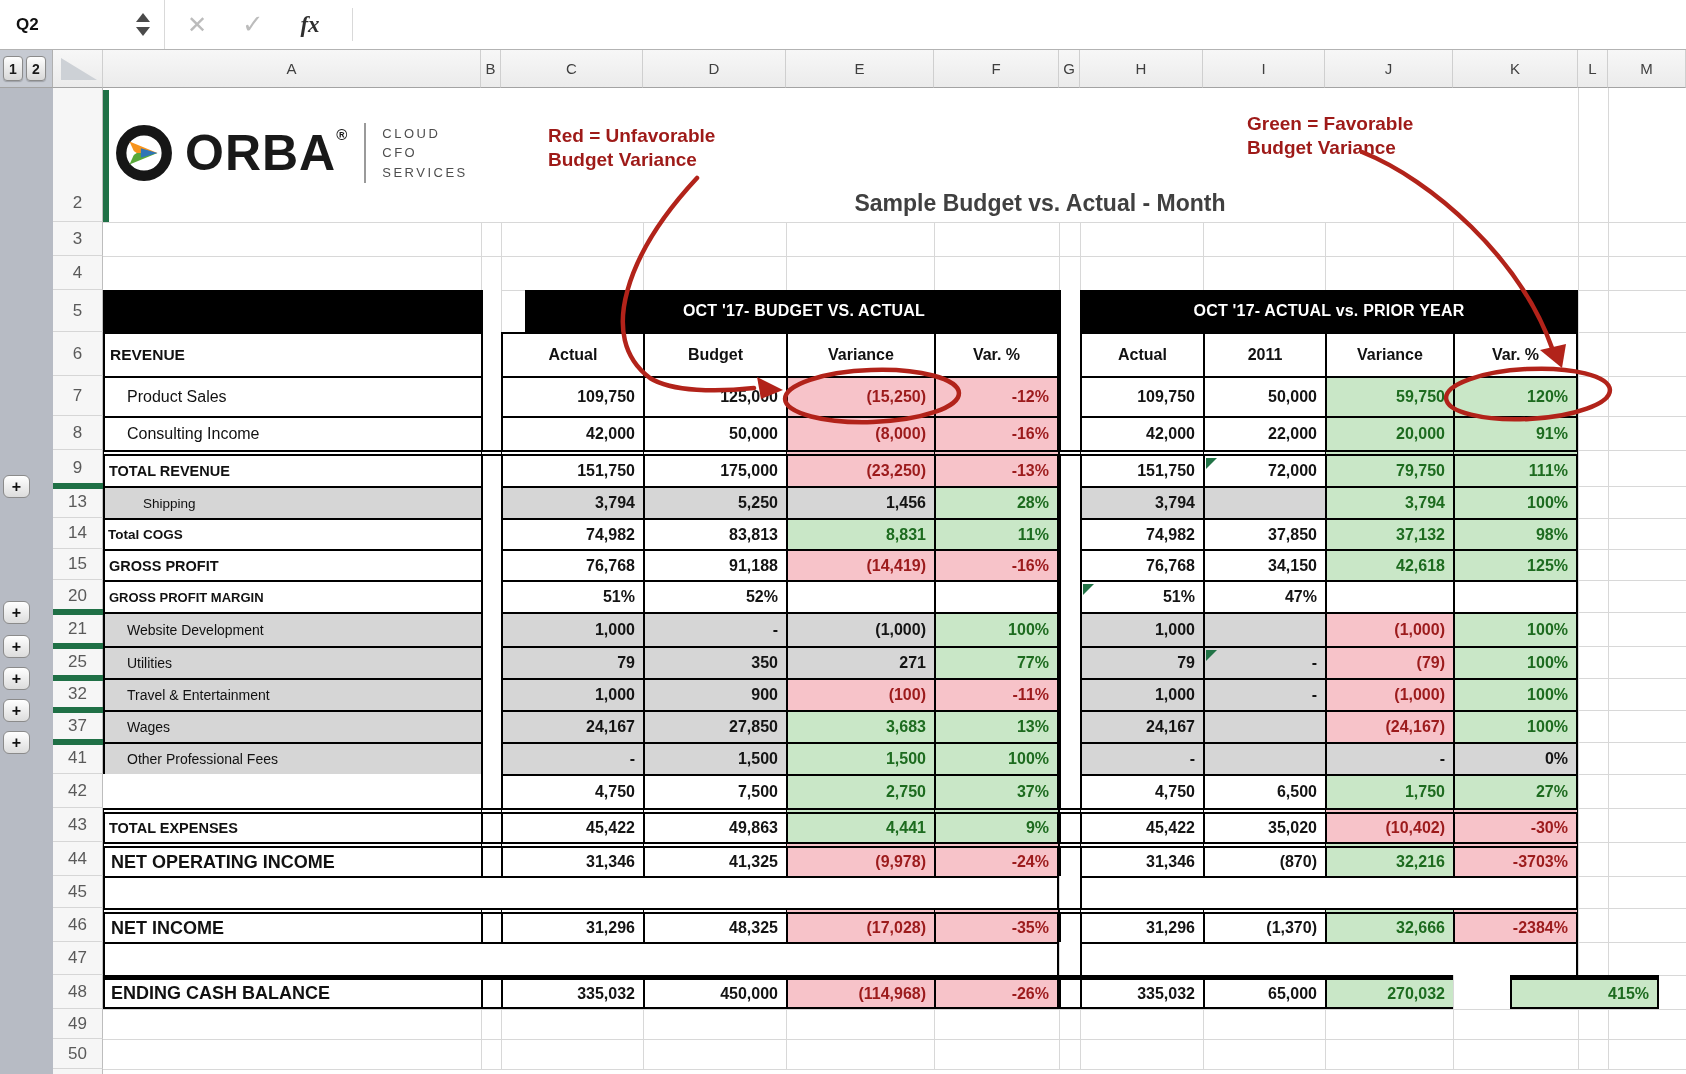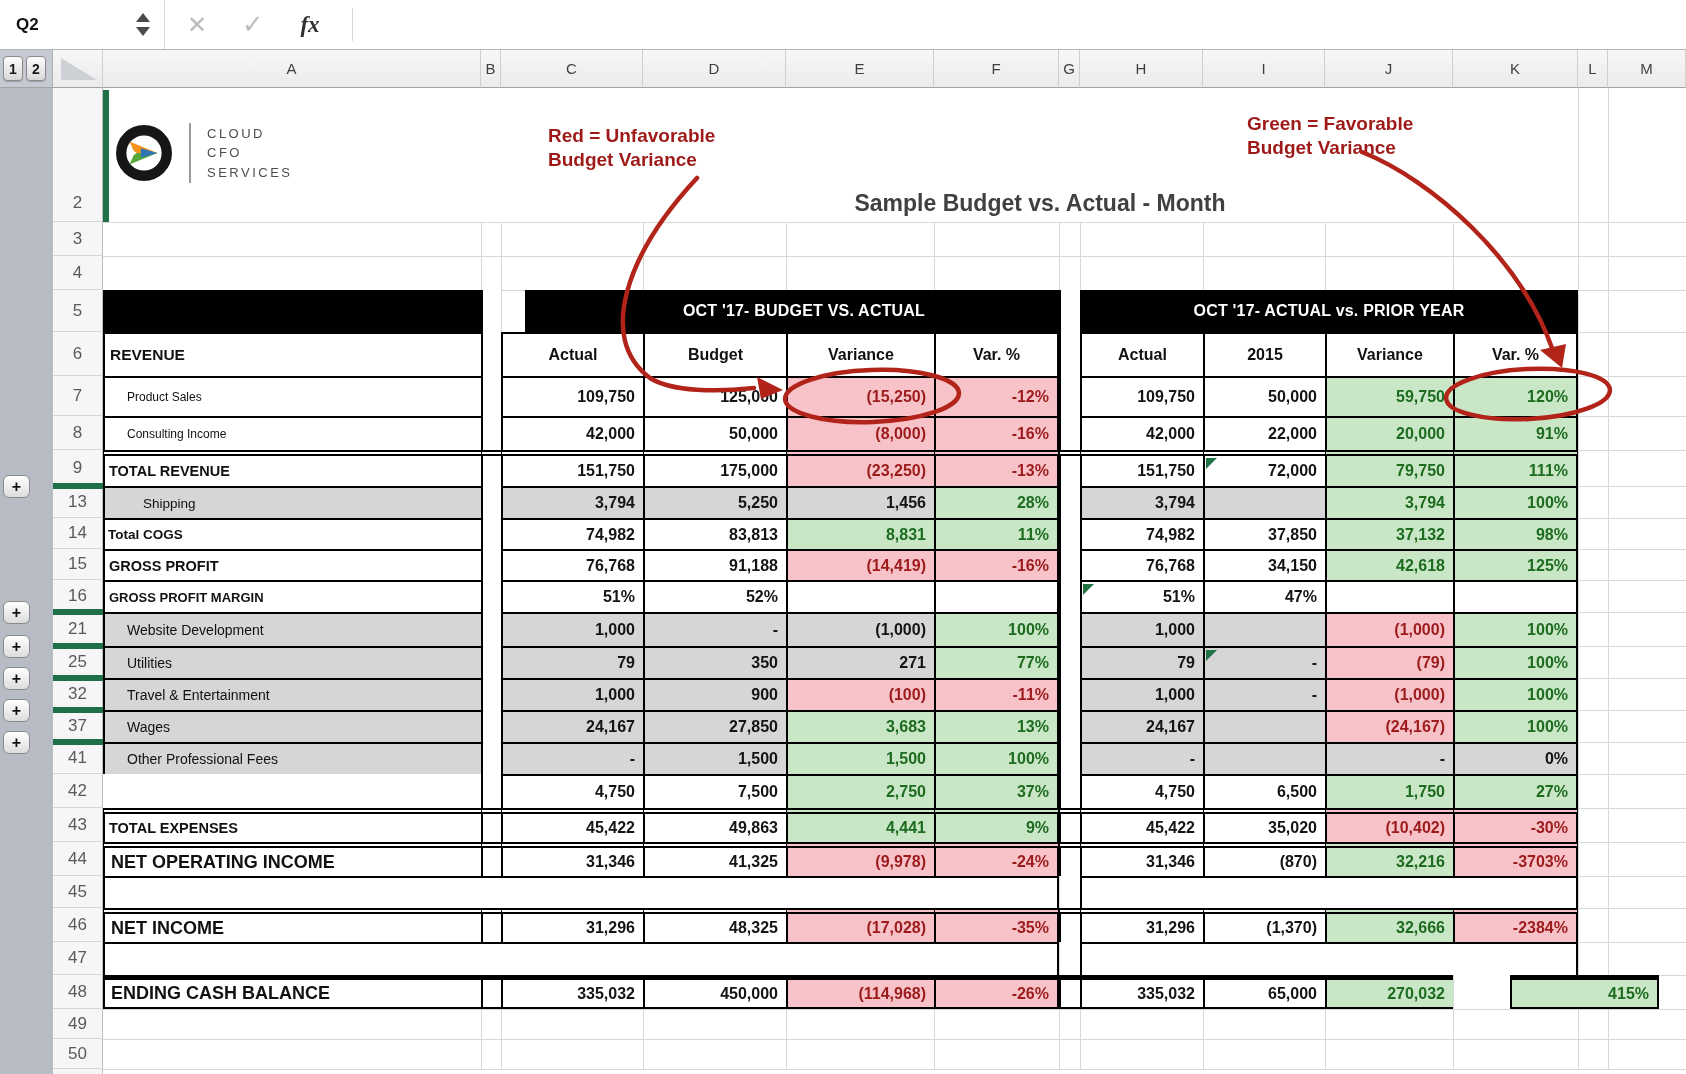--- a/index.html
+++ b/index.html
@@ -60,21 +60,21 @@
   .br{border-right:2px solid #000;}
   .num{justify-content:flex-end;padding-right:8px;font-size:16px;font-weight:600;color:#141414;}
   .bg-p{background:#f7c3c9;} .bg-g{background:#c9e7c7;} .bg-gy{background:#d6d6d6;}
   .fg-r{color:#9c1b1c;} .fg-gn{color:#1d6b1f;}
   .bt-n{border-top:2px solid #000;} .bt-d{border-top:6px double #000;} .bt-t{border-top:5px solid #000;}
   .bb{border-bottom:2px solid #000;}
   .banner{background:#000;color:#fff;justify-content:center;font-weight:700;font-size:16px;letter-spacing:.2px;}
   .hdr6{justify-content:center;font-size:16px;font-weight:600;color:#111;}
   .label{justify-content:flex-start;color:#111;}
   .st-revhdr{font-size:15.5px;font-weight:700;padding-left:5px;}
-  .st-item{font-size:12px;padding-left:22px;}
+  .st-item{font-size:16px;padding-left:22px;}
   .st-detail{font-size:13.5px;padding-left:38px;}
   .st-detail2{font-size:14px;padding-left:22px;}
   .st-section{font-size:14.5px;font-weight:700;padding-left:4px;}
   .st-section_sm{font-size:13px;font-weight:700;padding-left:4px;}
   .st-subtotal{font-size:13.5px;font-weight:600;padding-left:3px;}
   .st-big{font-size:18px;font-weight:700;padding-left:6px;}
   .corner-tri{position:absolute;width:0;height:0;border-top:11px solid #217346;
               border-right:11px solid transparent;z-index:5;}
 
   
@@ -184,21 +184,21 @@
       <div class="spacer" style="left: 1059px; top: 290px; width: 21px; height: 42px; position: absolute;"></div>
       <div class="cell banner br" style="left: 1080px; top: 290px; width: 498px; height: 42px; position: absolute;">OCT '17- ACTUAL vs. PRIOR YEAR</div>
       <div class="cell label st-revhdr bt-n" style="left: 103px; top: 332px; width: 378px; height: 44px; position: absolute;">REVENUE</div>
       <div class="spacer" style="left: 481px; top: 332px; width: 20px; height: 44px; position: absolute;"></div>
       <div class="cell hdr6 bt-n" style="left: 501px; top: 332px; width: 142px; height: 44px; position: absolute;">Actual</div>
       <div class="cell hdr6 bt-n" style="left: 643px; top: 332px; width: 143px; height: 44px; position: absolute;">Budget</div>
       <div class="cell hdr6 bt-n" style="left: 786px; top: 332px; width: 148px; height: 44px; position: absolute;">Variance</div>
       <div class="cell hdr6 bt-n br" style="left: 934px; top: 332px; width: 125px; height: 44px; position: absolute;">Var. %</div>
       <div class="spacer" style="left: 1059px; top: 332px; width: 21px; height: 44px; position: absolute;"></div>
       <div class="cell hdr6 bt-n" style="left: 1080px; top: 332px; width: 123px; height: 44px; position: absolute;">Actual</div>
-      <div class="cell hdr6 bt-n" style="left: 1203px; top: 332px; width: 122px; height: 44px; position: absolute;">2015</div>
+      <div class="cell hdr6 bt-n" style="left: 1203px; top: 332px; width: 122px; height: 44px; position: absolute;">2011</div>
       <div class="cell hdr6 bt-n" style="left: 1325px; top: 332px; width: 128px; height: 44px; position: absolute;">Variance</div>
       <div class="cell hdr6 bt-n br" style="left: 1453px; top: 332px; width: 125px; height: 44px; position: absolute;">Var. %</div>
       <div class="cell label st-item bt-n" style="left: 103px; top: 376px; width: 378px; height: 40px; position: absolute;">Product Sales</div>
       <div class="spacer" style="left: 481px; top: 376px; width: 20px; height: 40px; position: absolute;"></div>
       <div class="cell num bt-n bg-w fg-k" style="left: 501px; top: 376px; width: 142px; height: 40px; position: absolute;">109,750</div>
       <div class="cell num bt-n bg-w fg-k" style="left: 643px; top: 376px; width: 143px; height: 40px; position: absolute;">125,000</div>
       <div class="cell num bt-n bg-p fg-r" style="left: 786px; top: 376px; width: 148px; height: 40px; position: absolute;">(15,250)</div>
       <div class="cell num bt-n bg-p fg-r br" style="left: 934px; top: 376px; width: 125px; height: 40px; position: absolute;">-12%</div>
       <div class="spacer" style="left: 1059px; top: 376px; width: 21px; height: 40px; position: absolute;"></div>
       <div class="cell num bt-n bg-w fg-k" style="left: 1080px; top: 376px; width: 123px; height: 40px; position: absolute;">109,750</div>
@@ -392,21 +392,21 @@
       <div class="rowhead" style="left: 53px; top: 222px; width: 50px; height: 34px; position: absolute;">3</div>
       <div class="rowhead" style="left: 53px; top: 256px; width: 50px; height: 34px; position: absolute;">4</div>
       <div class="rowhead" style="left: 53px; top: 290px; width: 50px; height: 42px; position: absolute;">5</div>
       <div class="rowhead" style="left: 53px; top: 332px; width: 50px; height: 44px; position: absolute;">6</div>
       <div class="rowhead" style="left: 53px; top: 376px; width: 50px; height: 40px; position: absolute;">7</div>
       <div class="rowhead" style="left: 53px; top: 416px; width: 50px; height: 34px; position: absolute;">8</div>
       <div class="rowhead" style="left: 53px; top: 450px; width: 50px; height: 36px; position: absolute;">9</div>
       <div class="rowhead" style="left: 53px; top: 486px; width: 50px; height: 32px; position: absolute;">13</div>
       <div class="rowhead" style="left: 53px; top: 518px; width: 50px; height: 31px; position: absolute;">14</div>
       <div class="rowhead" style="left: 53px; top: 549px; width: 50px; height: 31px; position: absolute;">15</div>
-      <div class="rowhead" style="left: 53px; top: 580px; width: 50px; height: 32px; position: absolute;">16</div>
+      <div class="rowhead" style="left: 53px; top: 580px; width: 50px; height: 32px; position: absolute;">20</div>
       <div class="rowhead" style="left: 53px; top: 612px; width: 50px; height: 34px; position: absolute;">21</div>
       <div class="rowhead" style="left: 53px; top: 646px; width: 50px; height: 32px; position: absolute;">25</div>
       <div class="rowhead" style="left: 53px; top: 678px; width: 50px; height: 32px; position: absolute;">32</div>
       <div class="rowhead" style="left: 53px; top: 710px; width: 50px; height: 32px; position: absolute;">37</div>
       <div class="rowhead" style="left: 53px; top: 742px; width: 50px; height: 32px; position: absolute;">41</div>
       <div class="rowhead" style="left: 53px; top: 774px; width: 50px; height: 34px; position: absolute;">42</div>
       <div class="rowhead" style="left: 53px; top: 808px; width: 50px; height: 34px; position: absolute;">43</div>
       <div class="rowhead" style="left: 53px; top: 842px; width: 50px; height: 34px; position: absolute;">44</div>
       <div class="rowhead" style="left: 53px; top: 876px; width: 50px; height: 32px; position: absolute;">45</div>
       <div class="rowhead" style="left: 53px; top: 908px; width: 50px; height: 34px; position: absolute;">46</div>
@@ -430,20 +430,24 @@
 
   <div id="green-strip"></div>
   <div id="logo">
     <svg width="58" height="58" viewBox="0 0 56 56">
       <circle cx="28" cy="28" r="22" fill="#fff" stroke="#161616" stroke-width="10"></circle>
       <polygon points="14,17 41,28 19,28" fill="#f7941d"></polygon>
       <polygon points="14,39 41,28 19,28" fill="#58a839"></polygon>
       <polygon points="25,23.5 41,28 25,32.5" fill="#2e75b6"></polygon>
       <polygon points="14,23.5 21,28 14,32.5" fill="#fff"></polygon>
     </svg>
+    <div id="logo-brand">
+      <span>ORBA</span>
+      <span id="logo-reg">®</span>
+    </div>
     <div id="logo-divider"></div>
     <div id="logo-tagline">
       <span>CLOUD</span>
       <span>CFO</span>
       <span>SERVICES</span>
     </div>
   </div>
 
   <div class="note" style="left:548px;top:124px">
     <div>Red = Unfavorable</div>

